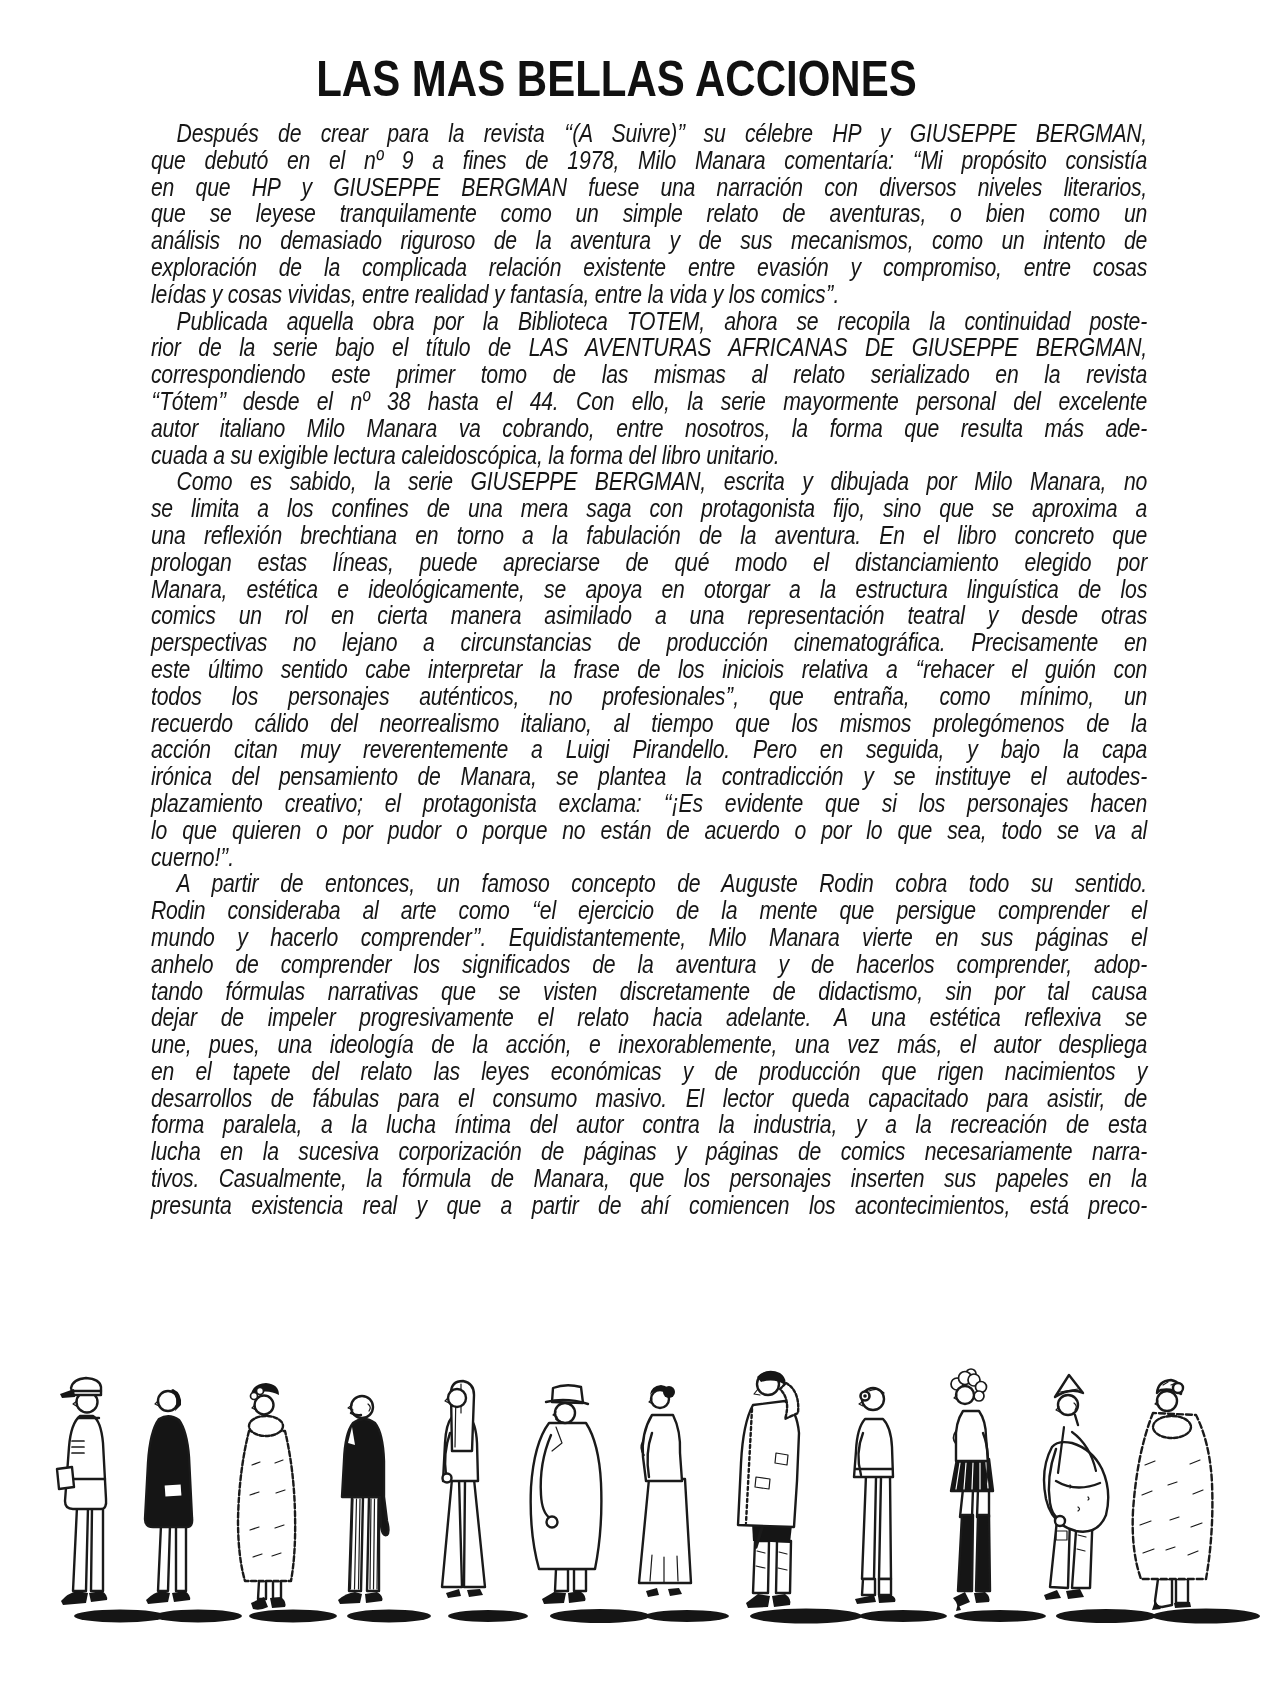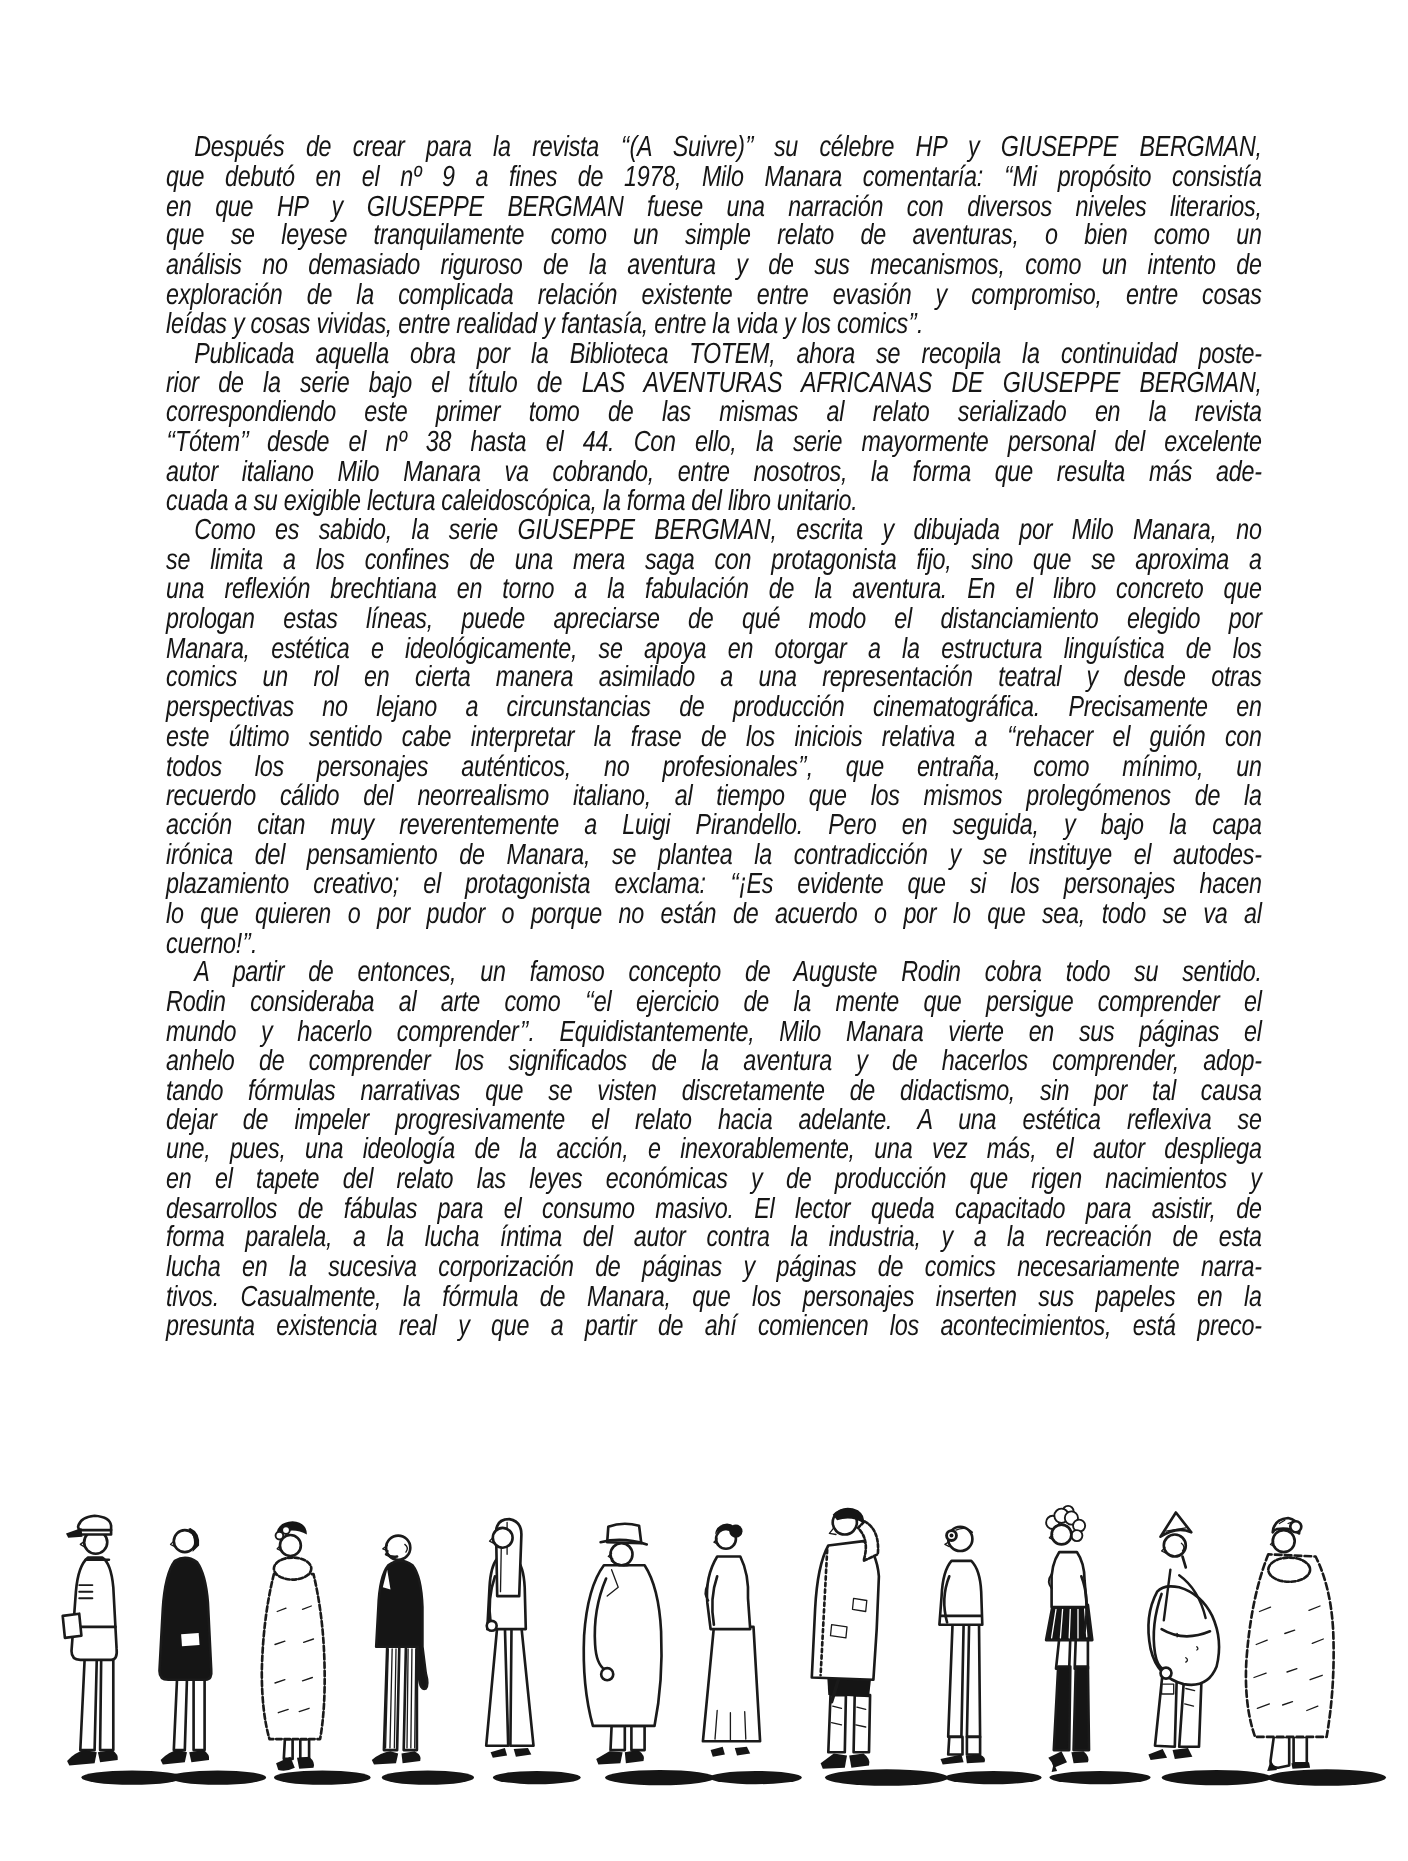--- a/index.html
+++ b/index.html
@@ -56,20 +56,23 @@
   svg .b{fill:#151515;}
   svg .nostroke{stroke:none;}
   svg .thin{stroke-width:1.2;}
   svg .med{stroke-width:1.7;}
 </style>
 </head>
 <body>
 
 <div class="page">
 
+  <div class="title-wrap">
+    <span class="title-inner">LAS MAS BELLAS ACCIONES</span>
+  </div>
 
   <div class="article">
       <div class="ln indent">Después de crear para la revista ‘‘(A  Suivre)’’ su célebre HP y GIUSEPPE BERGMAN,</div>
       <div class="ln">que debutó en el nº 9 a fines de 1978, Milo Manara comentaría: ‘‘Mi propósito consistía</div>
       <div class="ln">en que HP y GIUSEPPE BERGMAN fuese una narración con diversos niveles literarios,</div>
       <div class="ln">que se leyese tranquilamente como un simple relato de aventuras, o bien como un</div>
       <div class="ln">análisis no demasiado riguroso de la aventura y de sus mecanismos, como un intento de</div>
       <div class="ln">exploración de la complicada relación existente entre evasión y compromiso, entre cosas</div>
       <div class="ln last">leídas y cosas vividas, entre realidad y fantasía, entre la vida y los comics’’.</div>
       <div class="ln indent">Publicada aquella obra por la Biblioteca TOTEM, ahora se recopila la continuidad poste-</div>

